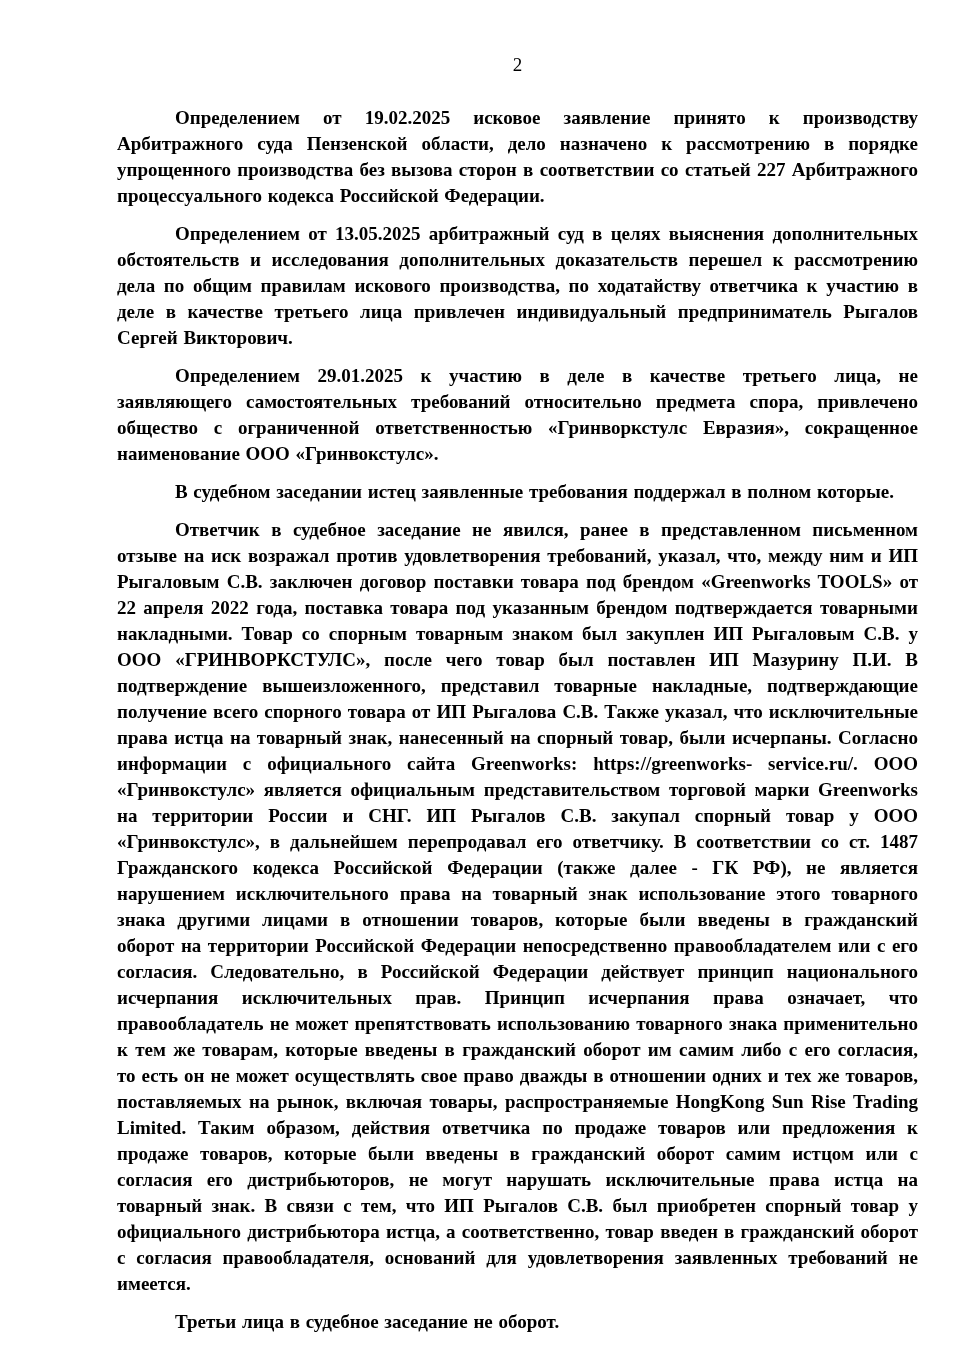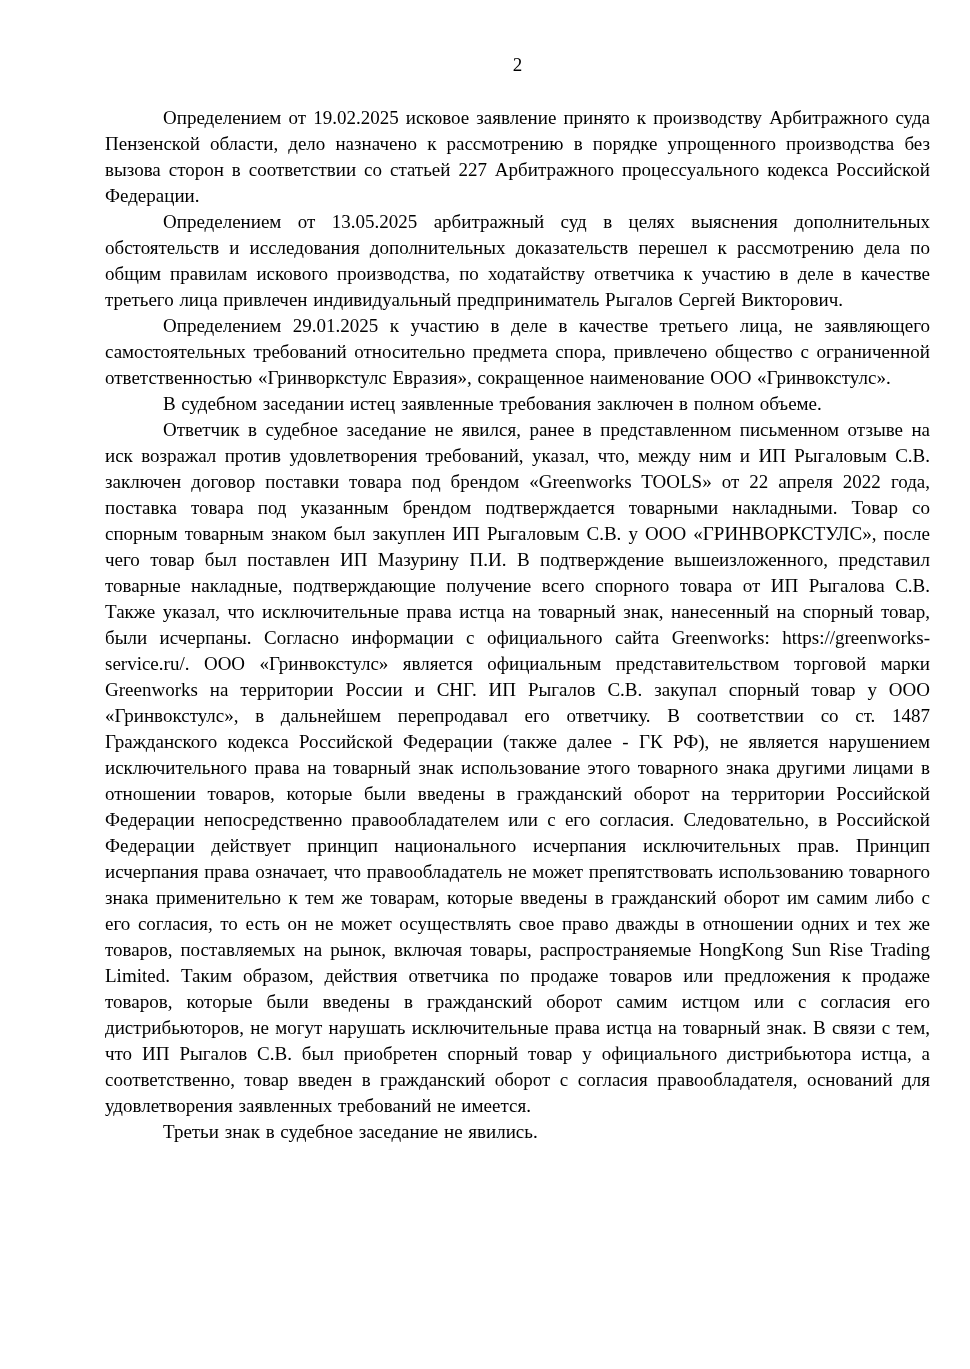--- a/index.html
+++ b/index.html
@@ -19,33 +19,34 @@
     line-height: 26px;
     color: #000000;
     overflow: hidden;
   }
   .page-number {
     text-align: center;
     margin: 0 0 27px 0;
     font-size: 19px;
   }
   .doc-body p {
-    margin: 0;
+    margin: 12px;
     padding: 0;
     text-align: justify;
     text-indent: 58px;
     word-spacing: 0.05em;
+    font-weight: bold;
   }
 </style>
 </head>
 <body>
 
 <div class="page">
   <div class="page-number">2</div>
   <div class="doc-body">
     <p>Определением от 19.02.2025 исковое заявление принято к производству Арбитражного суда Пензенской области, дело назначено к рассмотрению в порядке упрощенного производства без вызова сторон в соответствии со статьей 227 Арбитражного процессуального кодекса Российской Федерации.</p>
     <p>Определением от 13.05.2025 арбитражный суд в целях выяснения дополнительных обстоятельств и исследования дополнительных доказательств перешел к рассмотрению дела по общим правилам искового производства, по ходатайству ответчика к участию в деле в качестве третьего лица привлечен индивидуальный предприниматель Рыгалов Сергей Викторович.</p>
     <p>Определением 29.01.2025 к участию в деле в качестве третьего лица, не заявляющего самостоятельных требований относительно предмета спора, привлечено общество с ограниченной ответственностью «Гринворкстулс Евразия», сокращенное наименование ООО «Гринвокстулс».</p>
-    <p>В судебном заседании истец заявленные требования заключен в полном объеме.</p>
+    <p>В судебном заседании истец заявленные требования поддержал в полном которые.</p>
     <p>Ответчик в судебное заседание не явился, ранее в представленном письменном отзыве на иск возражал против удовлетворения требований, указал, что, между ним и ИП Рыгаловым С.В. заключен договор поставки товара под брендом «Greenworks TOOLS» от 22 апреля 2022 года, поставка товара под указанным брендом подтверждается товарными накладными. Товар со спорным товарным знаком был закуплен ИП Рыгаловым С.В. у ООО «ГРИНВОРКСТУЛС», после чего товар был поставлен ИП Мазурину П.И. В подтверждение вышеизложенного, представил товарные накладные, подтверждающие получение всего спорного товара от ИП Рыгалова С.В. Также указал, что исключительные права истца на товарный знак, нанесенный на спорный товар, были исчерпаны. Согласно информации с официального сайта Greenworks: https://greenworks- service.ru/. ООО «Гринвокстулс» является официальным представительством торговой марки Greenworks на территории России и СНГ. ИП Рыгалов С.В. закупал спорный товар у ООО «Гринвокстулс», в дальнейшем перепродавал его ответчику. В соответствии со ст. 1487 Гражданского кодекса Российской Федерации (также далее - ГК РФ), не является нарушением исключительного права на товарный знак использование этого товарного знака другими лицами в отношении товаров, которые были введены в гражданский оборот на территории Российской Федерации непосредственно правообладателем или с его согласия. Следовательно, в Российской Федерации действует принцип национального исчерпания исключительных прав. Принцип исчерпания права означает, что правообладатель не может препятствовать использованию товарного знака применительно к тем же товарам, которые введены в гражданский оборот им самим либо с его согласия, то есть он не может осуществлять свое право дважды в отношении одних и тех же товаров, поставляемых на рынок, включая товары, распространяемые HongKong Sun Rise Trading Limited. Таким образом, действия ответчика по продаже товаров или предложения к продаже товаров, которые были введены в гражданский оборот самим истцом или с согласия его дистрибьюторов, не могут нарушать исключительные права истца на товарный знак. В связи с тем, что ИП Рыгалов С.В. был приобретен спорный товар у официального дистрибьютора истца, а соответственно, товар введен в гражданский оборот с согласия правообладателя, оснований для удовлетворения заявленных требований не имеется.</p>
-    <p>Третьи знак в судебное заседание не явились.</p>
+    <p>Третьи лица в судебное заседание не оборот.</p>
   </div>
 </div>
 
 </body></html>

